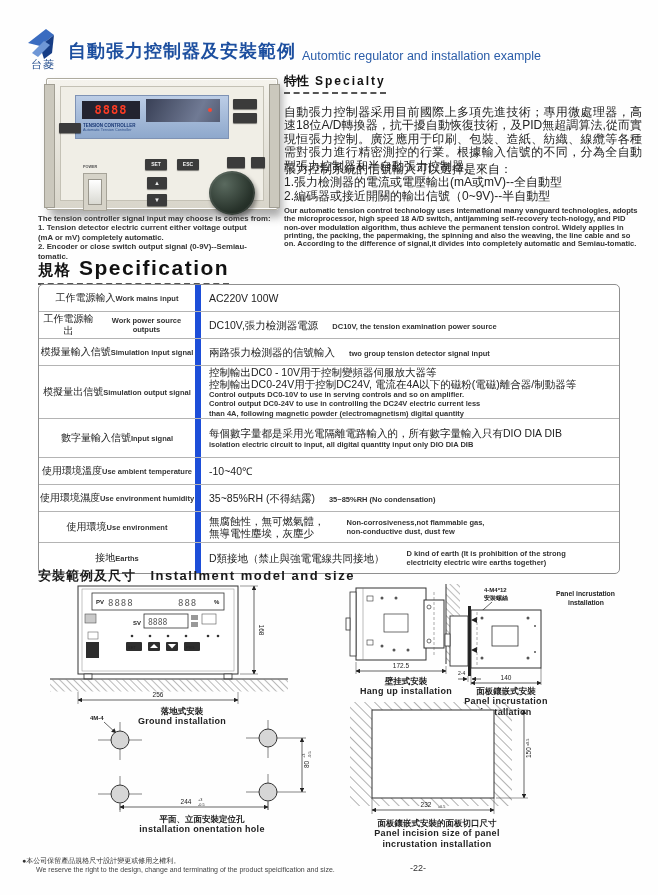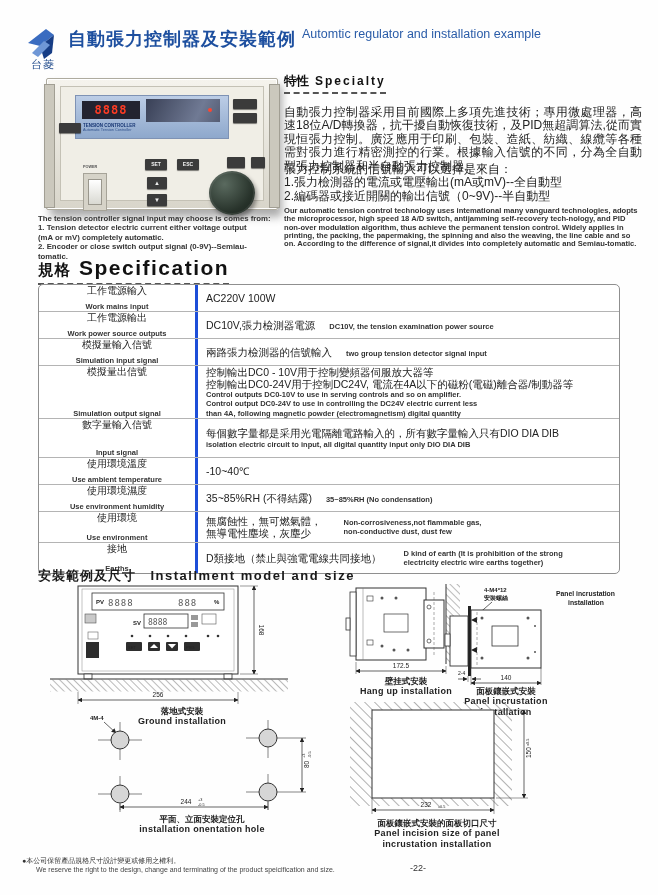--- a/index.html
+++ b/index.html
@@ -4,21 +4,21 @@
 <style>
   html,body{margin:0;padding:0;background:#e9e9e9;}
   .page{position:relative;width:658px;height:895px;background:#fefefe;margin:0 auto;
         font-family:"Liberation Sans",sans-serif;color:#1a1a1a;overflow:hidden;}
   .abs{position:absolute;}
 
   
   .brand-txt{position:absolute;left:31px;top:57px;font-size:11px;color:#27508f;letter-spacing:1px;}
   .title-zh{font-size:18px;font-weight:bold;color:#1d4f9f;letter-spacing:1px;}
   .title-en{font-size:12.5px;color:#2a5ca8;margin-left:6px;}
-  .title-row{position:absolute;left:68px;top:27px;display:flex;align-items:flex-start;white-space:nowrap;}
+  .title-row{position:absolute;left:68px;top:39px;display:flex;align-items:flex-end;white-space:nowrap;}
 
   
   .h-dash{display:inline-block;font-weight:bold;color:#111;border-bottom:2px dashed #555;padding-bottom:2px;}
   .spec-h .zh{font-size:15.5px;font-weight:bold;letter-spacing:1px;}
   .spec-h .en{font-size:21px;font-weight:bold;letter-spacing:1.5px;margin-left:8px;}
   .spty-h .zh{font-size:12.5px;font-weight:bold;}
   .spty-h .en{font-size:12px;font-weight:bold;letter-spacing:2px;margin-left:6px;}
   .inst-h{font-weight:bold;}
   .inst-h .zh{font-size:13px;letter-spacing:1px;}
   .inst-h .en{font-size:13px;letter-spacing:1.5px;margin-left:10px;}
@@ -57,21 +57,21 @@
         box-shadow:2px 3px 4px rgba(0,0,0,.4), inset 0 0 0 2px rgba(255,255,255,.08);}
   .pwr{position:absolute;left:22px;top:86px;width:22px;height:36px;background:#d6d3c8;border:1px solid #a6a398;}
   .pwr b{position:absolute;left:4px;top:5px;width:12px;height:24px;background:linear-gradient(180deg,#ffffff,#d9d9d2);
          border:1px solid #9a978d;}
   .pwr-cap{position:absolute;left:22px;top:78px;font-size:3.8px;color:#555;font-weight:bold;}
 
   
   .spec-table{position:absolute;left:38px;top:284px;width:580px;border:1px solid #8f8f8f;border-radius:5px;overflow:hidden;background:#fff;}
   .srow{display:flex;border-top:1px solid #b4b4b4;}
   .srow:first-child{border-top:none;}
-  .slabel{width:156px;border-right:3px solid #1d4ed8;display:flex;flex-direction:column;align-items:center;justify-content:space-between;text-align:center;}
+  .slabel{width:156px;border-right:6px solid #1d4ed8;display:flex;flex-direction:row;align-items:center;justify-content:center;text-align:center;}
   .slabel .lz{font-size:10px;color:#222;line-height:12px;}
   .slabel .le{font-size:7.5px;font-weight:bold;color:#333;line-height:9px;}
   .sval{flex:1;display:flex;flex-direction:column;justify-content:center;padding:2px 8px;}
   .vzh{font-size:10.5px;color:#222;line-height:12.5px;}
   .ven{font-size:7.5px;font-weight:bold;color:#333;line-height:9.2px;}
   .inline-pair{display:flex;align-items:baseline;gap:14px;}
   .hpair{display:flex;align-items:center;gap:22px;}
   .r1{height:26px;} .r2{height:26px;} .r3{height:26px;} .r4{height:52px;} .r5{height:38px;}
   .r6{height:26px;} .r7{height:26px;} .r8{height:30px;} .r9{height:30px;}
 

